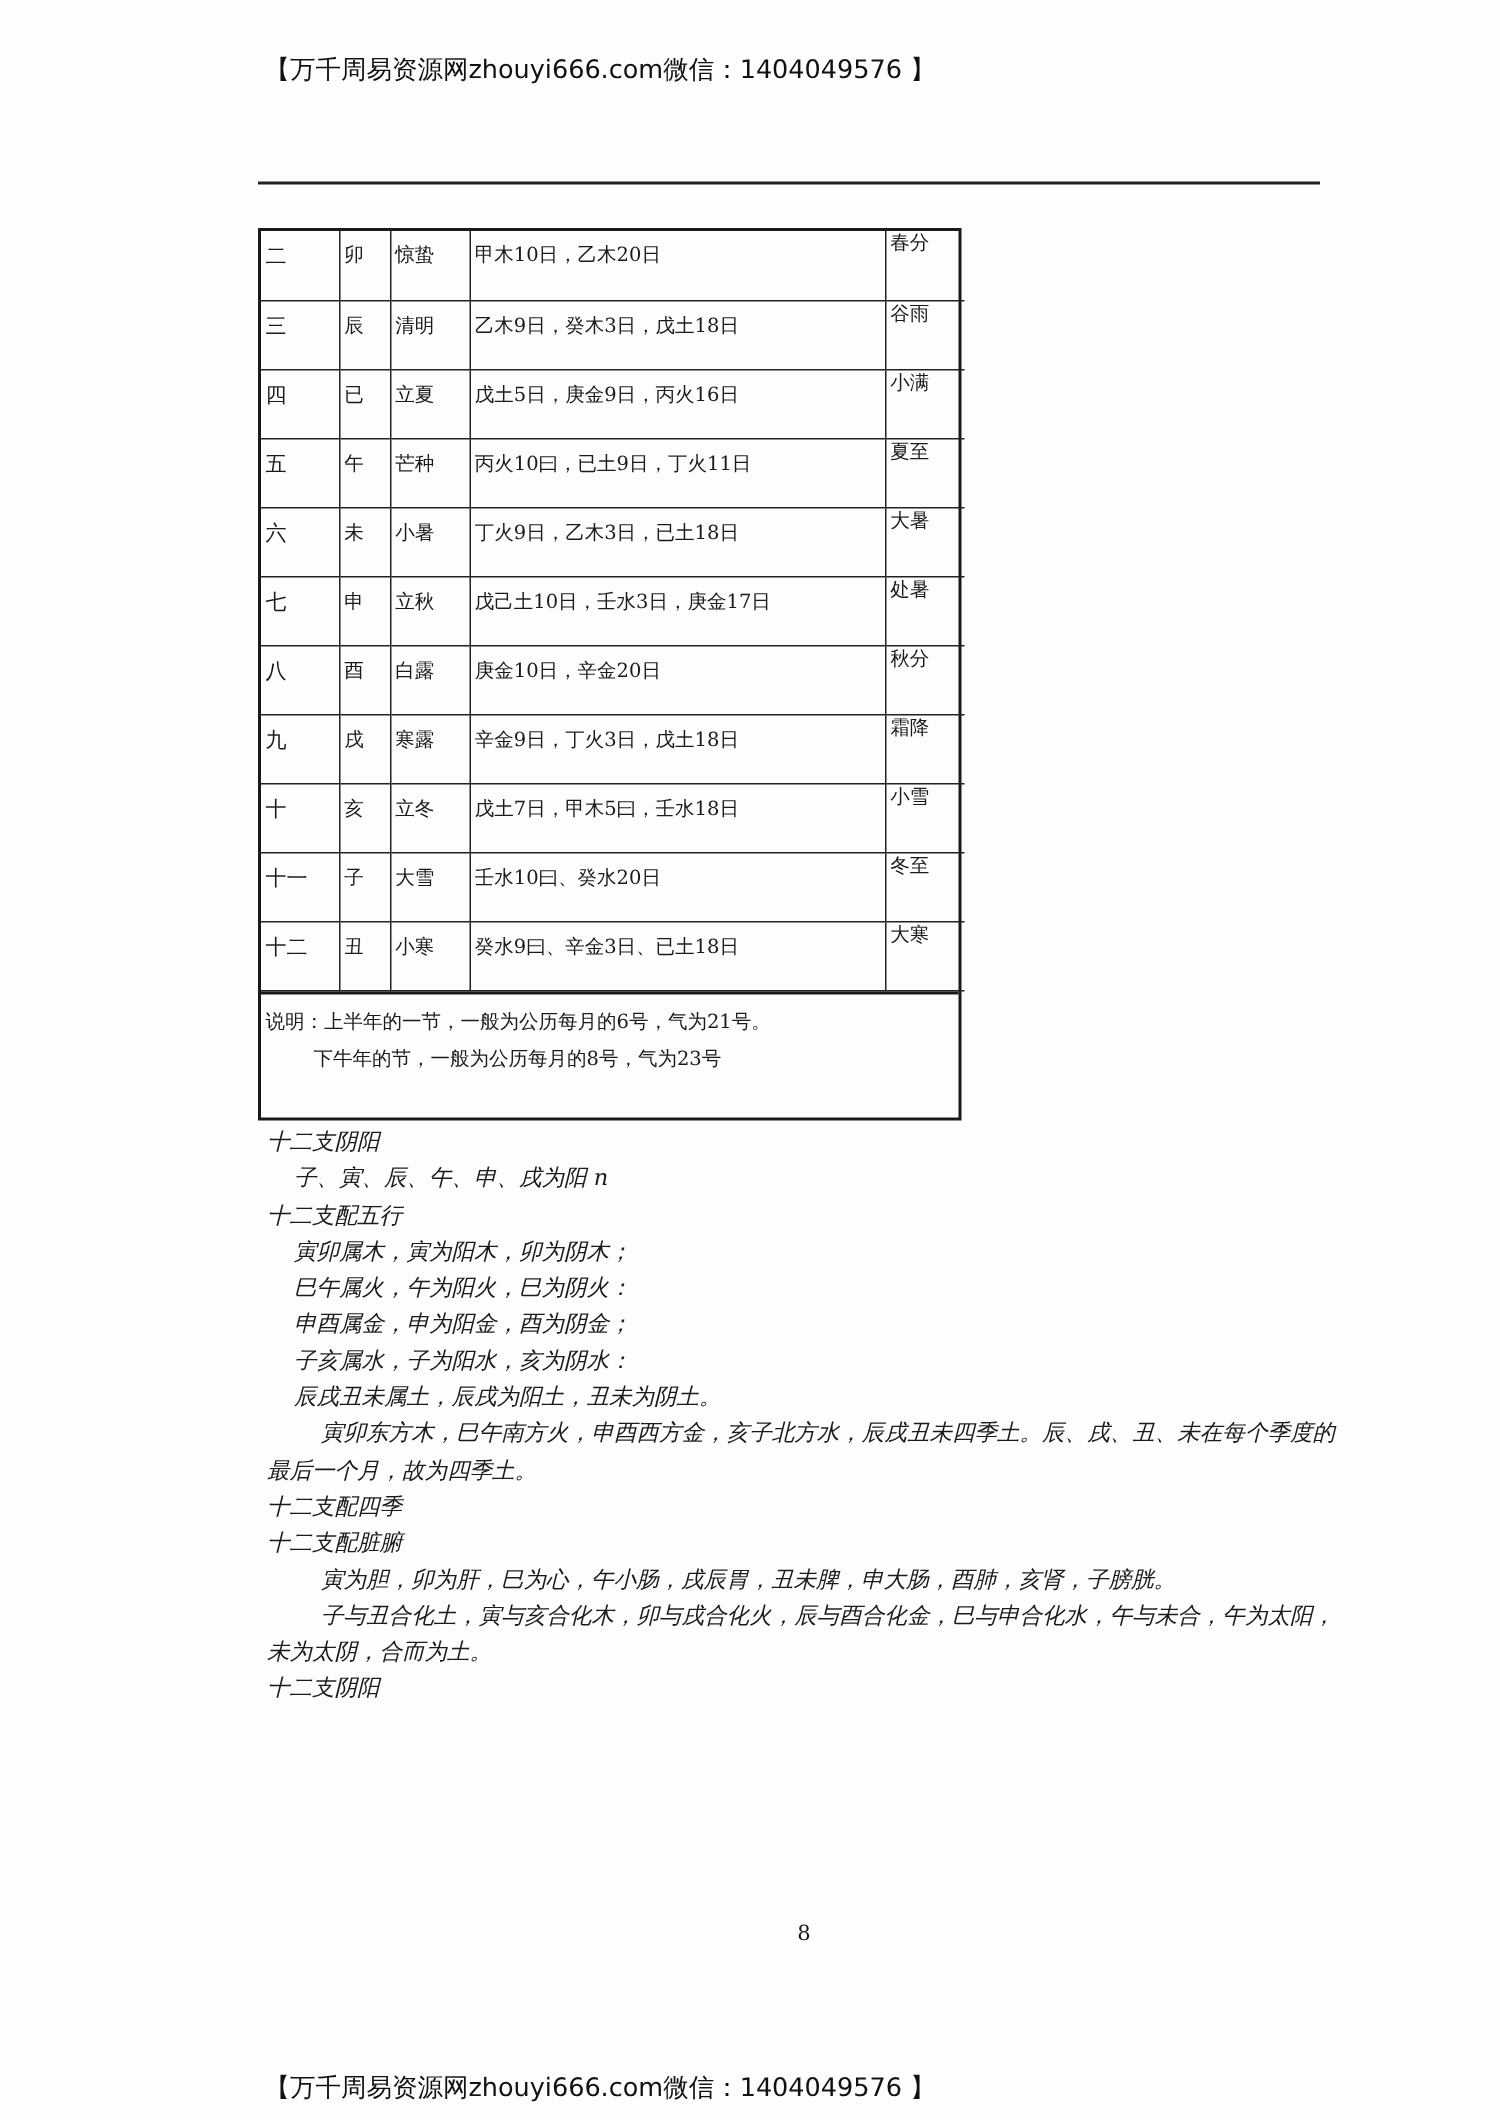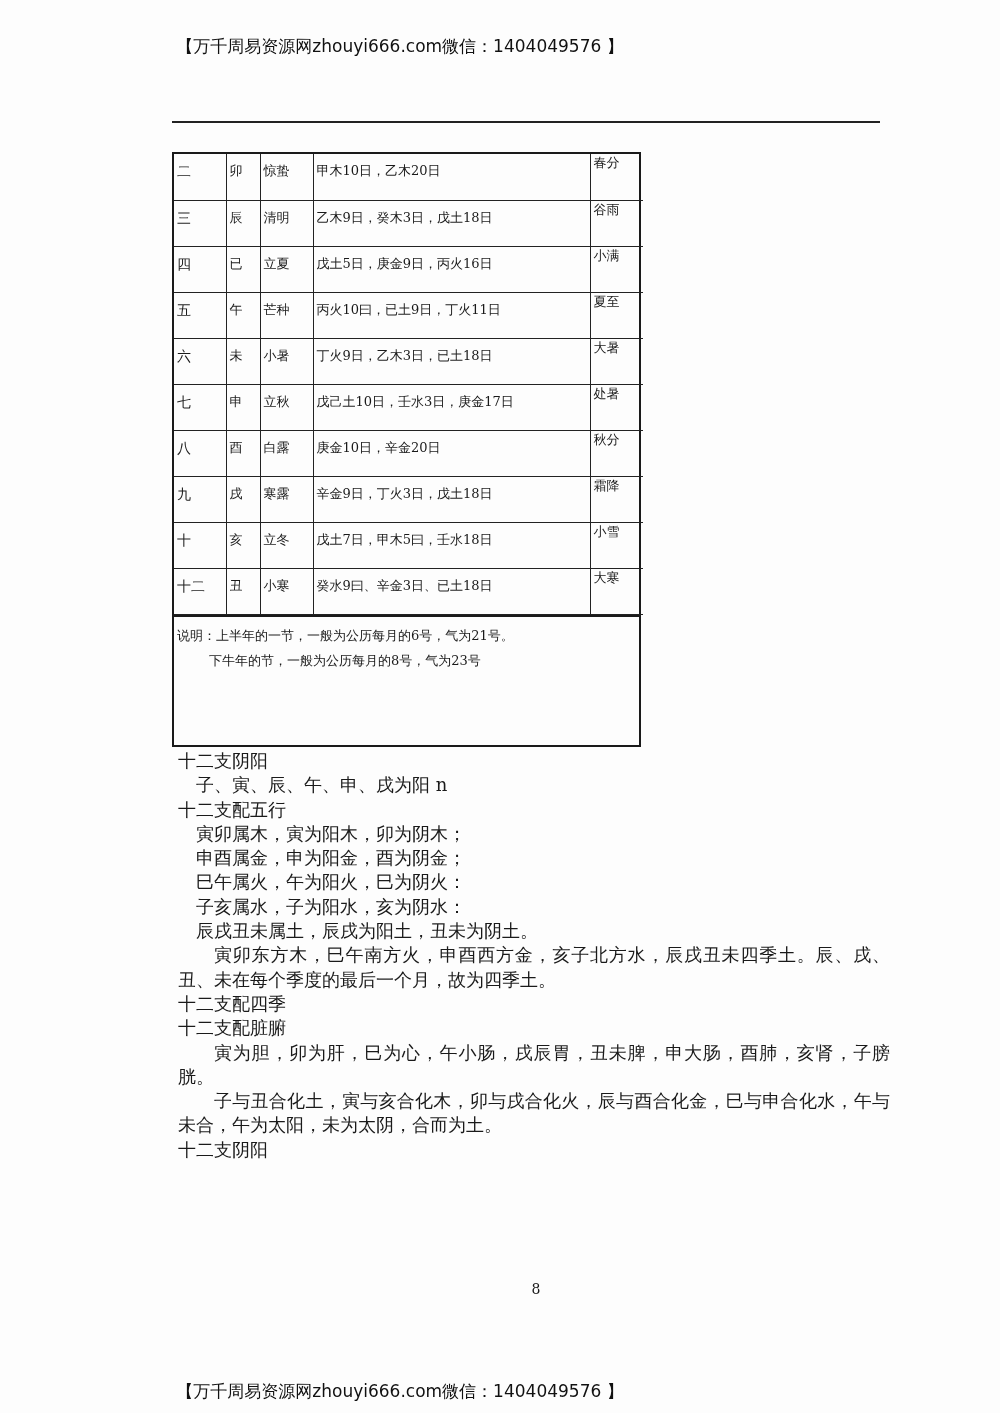--- a/index.html
+++ b/index.html
@@ -72,22 +72,23 @@
       line-height: 25px;
       height: 100px;
       box-sizing: border-box;
     }
     .note-cell .line2 { padding-left: 32px; }
     .body-text {
       position: absolute;
       left: 178px;
       top: 749px;
       width: 712px;
-      font-size: 18px;
+      font-size: 15px;
       line-height: 24.3px;
+      font-style: italic;
     }
     .body-text .heading { margin: 0; }
     .body-text .line { margin: 0; padding-left: 18px; }
     .body-text .para {
       margin: 0;
       text-indent: 36px;
       text-align: justify;
     }
     .page-number {
       position: absolute;
@@ -172,42 +173,49 @@
           <td class="col-qi">霜降</td>
         </tr>
         <tr>
           <td class="col-num">十</td>
           <td class="col-branch">亥</td>
           <td class="col-jie">立冬</td>
           <td class="col-stems">戊土7日，甲木5曰，壬水18日</td>
           <td class="col-qi">小雪</td>
         </tr>
         <tr>
+          <td class="col-num">十一</td>
+          <td class="col-branch">子</td>
+          <td class="col-jie">大雪</td>
+          <td class="col-stems">壬水10曰、癸水20日</td>
+          <td class="col-qi">冬至</td>
+        </tr>
+        <tr>
           <td class="col-num">十二</td>
           <td class="col-branch">丑</td>
           <td class="col-jie">小寒</td>
           <td class="col-stems">癸水9曰、辛金3日、已土18日</td>
           <td class="col-qi">大寒</td>
         </tr>
       </tbody>
   </table>
   <div class="note-cell">
     <div>说明：上半年的一节，一般为公历每月的6号，气为21号。</div>
     <div class="line2">下牛年的节，一般为公历每月的8号，气为23号</div>
   </div>
 </div>
 
 <div class="body-text">
   <p class="heading">十二支阴阳</p>
   <p class="line">子、寅、辰、午、申、戌为阳 n</p>
 
   <p class="heading">十二支配五行</p>
   <p class="line">寅卯属木，寅为阳木，卯为阴木；</p>
+  <p class="line">巳午属火，午为阳火，巳为阴火：</p>
   <p class="line">申酉属金，申为阳金，酉为阴金；</p>
-  <p class="line">巳午属火，午为阳火，巳为阴火：</p>
   <p class="line">子亥属水，子为阳水，亥为阴水：</p>
   <p class="line">辰戌丑未属土，辰戌为阳土，丑未为阴土。</p>
 
   <p class="para">寅卯东方木，巳午南方火，申酉西方金，亥子北方水，辰戌丑未四季土。辰、戌、丑、未在每个季度的最后一个月，故为四季土。</p>
 
   <p class="heading">十二支配四季</p>
 
   <p class="heading">十二支配脏腑</p>
   <p class="para">寅为胆，卯为肝，巳为心，午小肠，戌辰胃，丑未脾，申大肠，酉肺，亥肾，子膀胱。</p>
 

